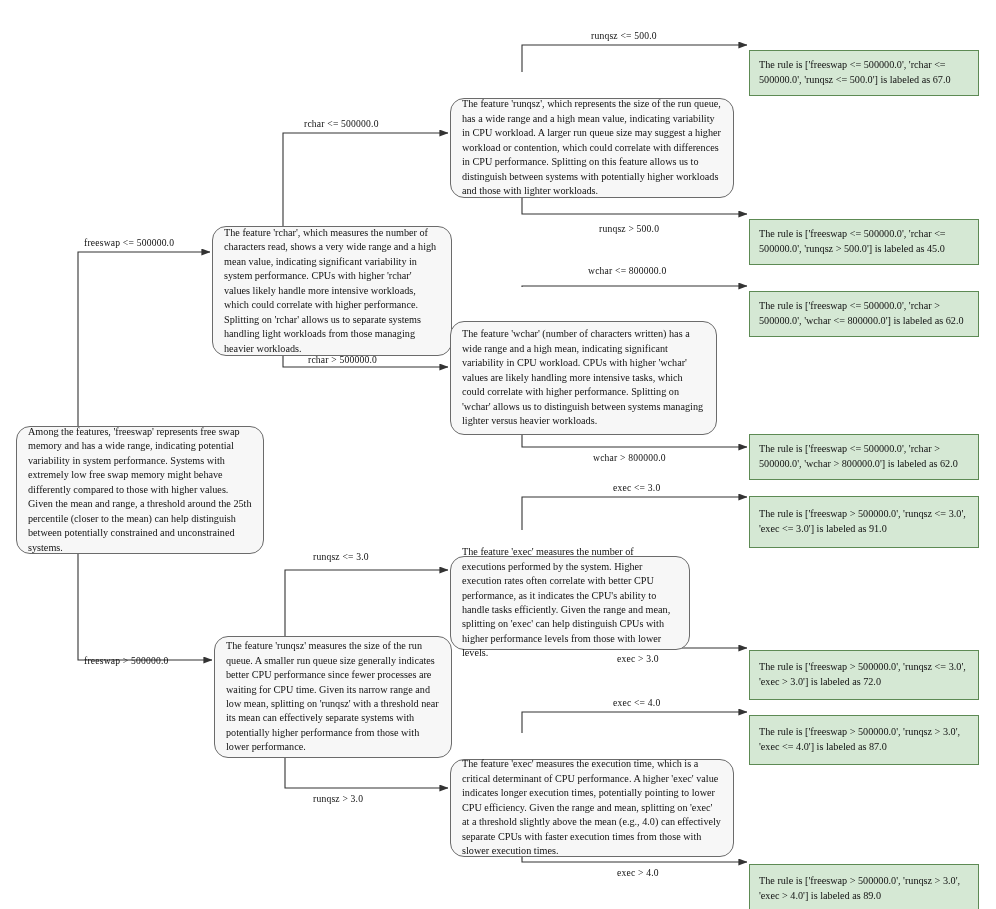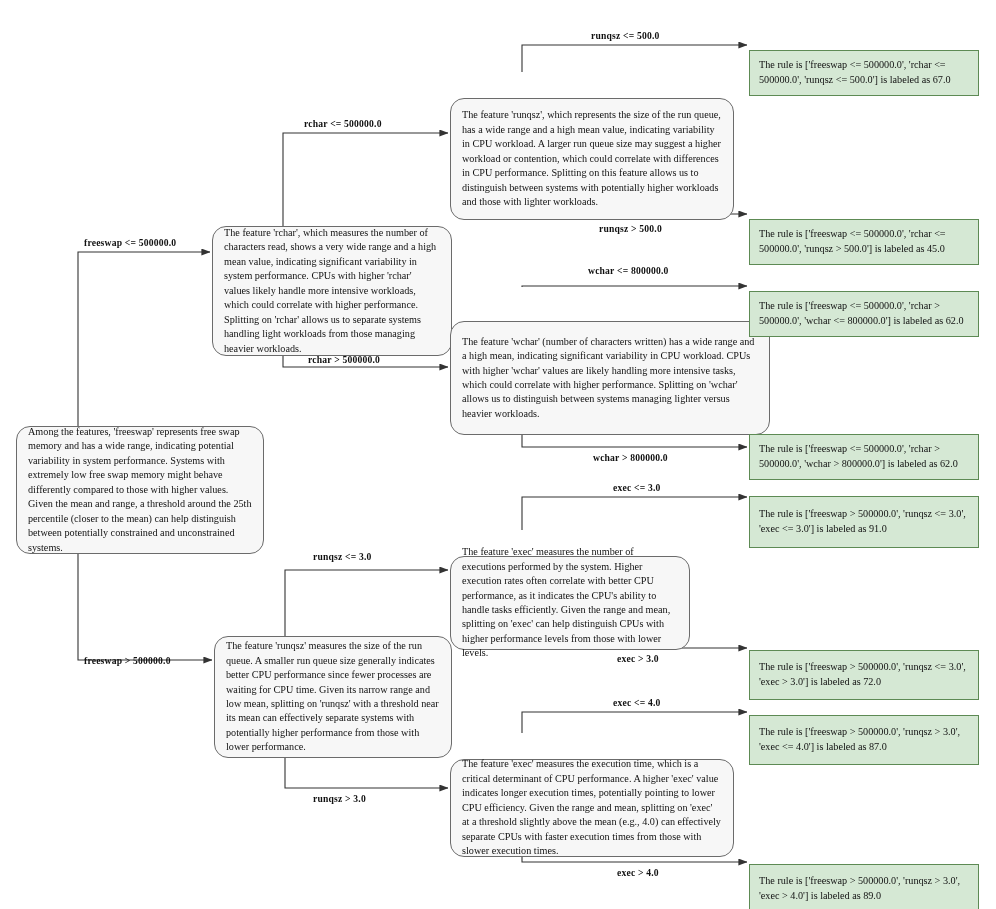--- a/index.html
+++ b/index.html
@@ -49,21 +49,21 @@
     line-height: 1.45;
     padding: 8px 9px;
     text-align: left;
     display: flex;
     align-items: center;
   }
   .leaf > span { display: block; width: 100%; }
   .edge-label {
     position: absolute;
     font-family: "Liberation Serif", "DejaVu Serif", serif;
-    font-weight: bold;
+    font-weight: normal;
     font-size: 9.6px;
     color: #111111;
     white-space: nowrap;
     letter-spacing: 0.2px;
   }
 </style>
 </head>
 <body>
 
 <div id="canvas">
@@ -107,25 +107,25 @@
   </svg>
 
   <div class="node decision" style="left:16px; top:398px; width:248px; height:128px;">
     <span>Among the features, 'freeswap' represents free swap memory and has a wide range, indicating potential variability in system performance. Systems with extremely low free swap memory might behave differently compared to those with higher values. Given the mean and range, a threshold around the 25th percentile (closer to the mean) can help distinguish between potentially constrained and unconstrained systems.</span>
   </div>
 
   <div class="node decision" style="left:212px; top:198px; width:240px; height:130px;">
     <span>The feature 'rchar', which measures the number of characters read, shows a very wide range and a high mean value, indicating significant variability in system performance. CPUs with higher 'rchar' values likely handle more intensive workloads, which could correlate with higher performance. Splitting on 'rchar' allows us to separate systems handling light workloads from those managing heavier workloads.</span>
   </div>
 
-  <div class="node decision" style="left:450px; top:70px; width:284px; height:122px;">
+  <div class="node decision" style="left:450px; top:70px; width:284px; height:100px;">
     <span>The feature 'runqsz', which represents the size of the run queue, has a wide range and a high mean value, indicating variability in CPU workload. A larger run queue size may suggest a higher workload or contention, which could correlate with differences in CPU performance. Splitting on this feature allows us to distinguish between systems with potentially higher workloads and those with lighter workloads.</span>
   </div>
 
-  <div class="node decision" style="left:450px; top:293px; width:320px; height:114px;">
+  <div class="node decision" style="left:450px; top:293px; width:267px; height:114px;">
     <span>The feature 'wchar' (number of characters written) has a wide range and a high mean, indicating significant variability in CPU workload. CPUs with higher 'wchar' values are likely handling more intensive tasks, which could correlate with higher performance. Splitting on 'wchar' allows us to distinguish between systems managing lighter versus heavier workloads.</span>
   </div>
 
   <div class="node decision" style="left:214px; top:608px; width:238px; height:122px;">
     <span>The feature 'runqsz' measures the size of the run queue. A smaller run queue size generally indicates better CPU performance since fewer processes are waiting for CPU time. Given its narrow range and low mean, splitting on 'runqsz' with a threshold near its mean can effectively separate systems with potentially higher performance from those with lower performance.</span>
   </div>
 
   <div class="node decision" style="left:450px; top:528px; width:240px; height:94px;">
     <span>The feature 'exec' measures the number of executions performed by the system. Higher execution rates often correlate with better CPU performance, as it indicates the CPU's ability to handle tasks efficiently. Given the range and mean, splitting on 'exec' can help distinguish CPUs with higher performance levels from those with lower levels.</span>
   </div>

